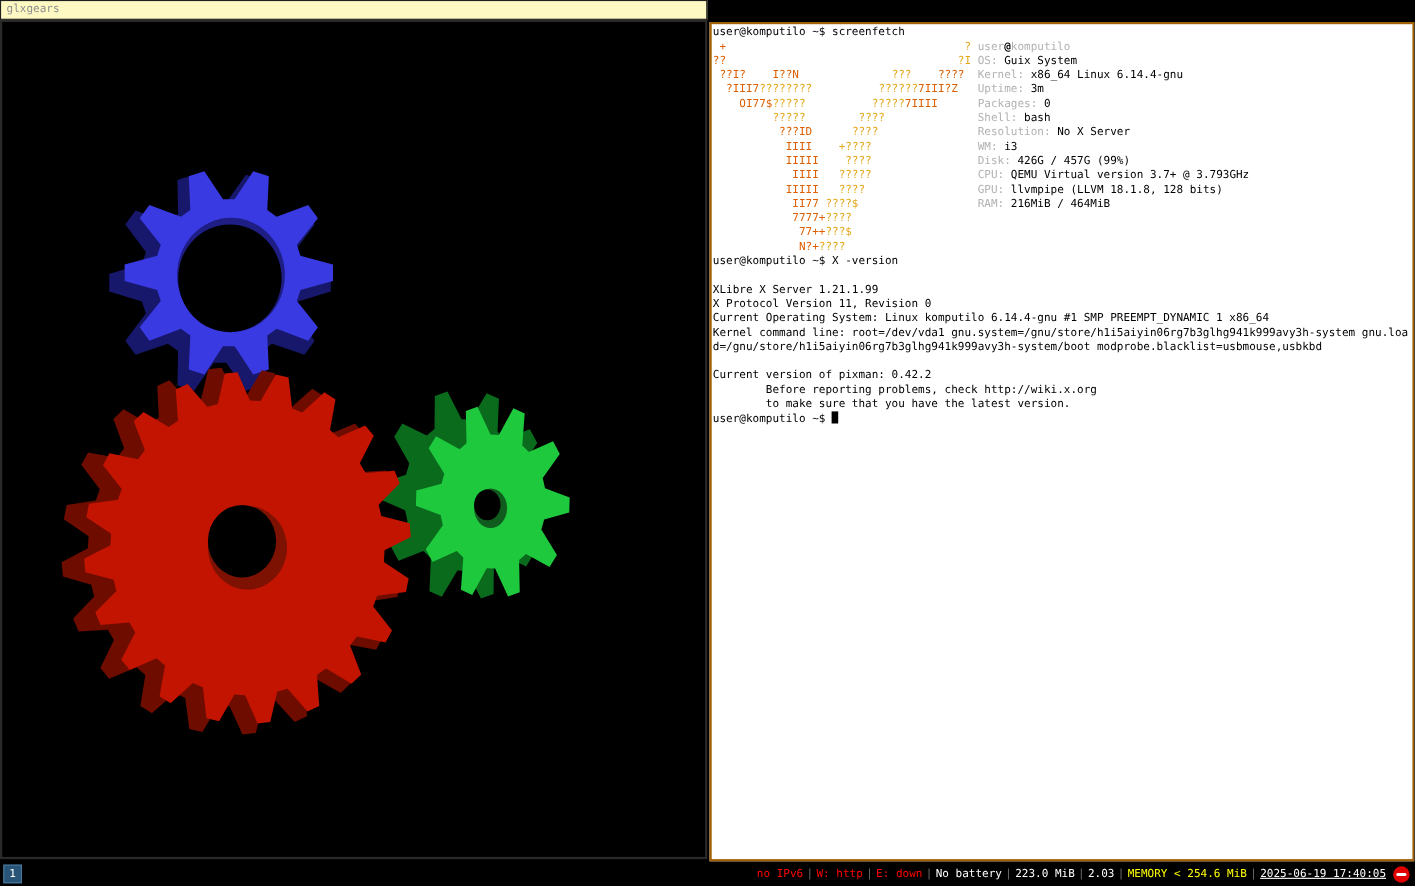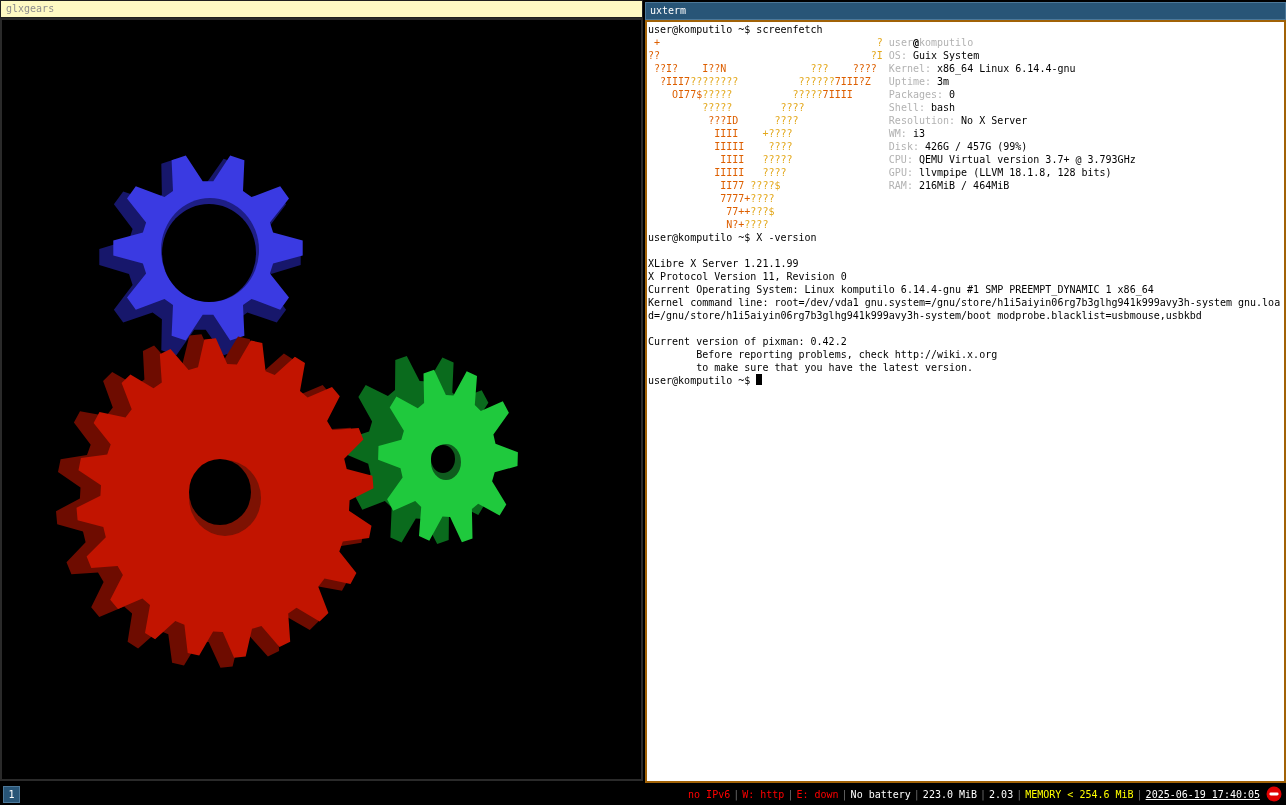--- a/index.html
+++ b/index.html
@@ -40,21 +40,21 @@
   
   #bar {
     position:absolute; left:0; right:0; bottom:0; height:21px; background:#000;
     display:flex; align-items:center; justify-content:space-between;
   }
   .ws-btn {
     margin-left:3px; min-width:17px; height:17px; background:#285577;
     border:1px solid #4c7899; color:#fff; font-size:10px; line-height:15px;
     text-align:center; padding:0 4px;
   }
-  #bar-right { display:flex; margin-right:4px; }
+  #bar-right { display:flex; align-items:center; margin-right:4px; }
   .st-item { font-size:10px; line-height:17px; white-space:pre; }
   .st-sep { font-size:10px; line-height:17px; margin:0 3px; }
   .tray { width:16px; height:16px; margin-left:6px; }
   svg { display:block; }
 </style>
 </head>
 <body>
 
 <div class="screen">
 
@@ -74,23 +74,20 @@
           <ellipse cx="443" cy="461" rx="12" ry="14" fill="#000000"></ellipse>
           <path d="M336.4,461.8L355.5,441.8L350.6,429.8L324.0,431.4L318.4,422.1L330.8,396.8L322.7,387.0L297.9,397.4L289.9,390.4L294.4,362.2L283.9,355.5L263.3,373.7L253.7,369.7L249.9,341.3L238.0,338.5L223.6,362.6L213.3,362.0L201.5,336.3L189.4,337.6L182.6,365.3L172.7,368.2L154.1,347.6L142.9,352.9L144.4,381.5L135.8,387.5L112.2,374.1L103.1,382.9L112.8,409.6L106.3,418.1L80.0,413.3L73.9,424.6L90.7,446.8L87.0,457.1L60.6,461.2L58.0,474.0L80.5,489.5L79.9,500.5L56.0,513.2L57.2,526.2L83.0,533.5L85.6,544.2L66.5,564.2L71.4,576.2L98.0,574.6L103.6,583.9L91.2,609.2L99.3,619.0L124.1,608.6L132.1,615.6L127.6,643.8L138.1,650.5L158.7,632.3L168.3,636.3L172.1,664.7L184.0,667.5L198.4,643.4L208.7,644.0L220.5,669.7L232.6,668.4L239.4,640.7L249.3,637.8L267.9,658.4L279.1,653.1L277.6,624.5L286.2,618.5L309.8,631.9L318.9,623.1L309.2,596.4L315.7,587.9L342.0,592.7L348.1,581.4L331.3,559.2L335.0,548.9L361.4,544.8L364.0,532.0L341.5,516.5L342.1,505.5L366.0,492.8L364.8,479.8L339.0,472.5Z" fill="#6e0c00"></path>
           <path d="M344.2,460.8L363.4,441.4L358.7,429.9L332.4,432.0L327.1,423.1L339.8,398.2L332.0,388.9L307.6,399.6L300.0,393.0L305.0,365.1L294.9,358.7L274.7,377.1L265.6,373.3L262.3,345.1L250.8,342.4L236.9,366.6L227.2,366.0L215.9,340.3L204.3,341.6L198.0,369.2L188.6,371.9L170.5,351.1L159.8,356.2L161.8,384.5L153.5,390.2L130.4,376.5L121.6,384.9L131.7,411.2L125.5,419.4L99.5,414.0L93.6,424.9L110.7,446.6L107.2,456.4L80.9,459.9L78.5,472.2L101.0,487.2L100.4,497.7L76.5,509.8L77.6,522.3L103.3,529.0L105.8,539.2L86.6,558.6L91.3,570.1L117.6,568.0L122.9,576.9L110.2,601.8L118.0,611.1L142.4,600.4L150.0,607.0L145.0,634.9L155.1,641.3L175.3,622.9L184.4,626.7L187.7,654.9L199.2,657.6L213.1,633.4L222.8,634.0L234.1,659.7L245.7,658.4L252.0,630.8L261.4,628.1L279.5,648.9L290.2,643.8L288.2,615.5L296.5,609.8L319.6,623.5L328.4,615.1L318.3,588.8L324.5,580.6L350.5,586.0L356.4,575.1L339.3,553.4L342.8,543.6L369.1,540.1L371.5,527.8L349.0,512.8L349.6,502.3L373.5,490.2L372.4,477.7L346.7,471.0Z" fill="#c21400"></path>
           <ellipse cx="225" cy="500" rx="36" ry="38" fill="#7d1203"></ellipse>
           <ellipse cx="220" cy="494" rx="31" ry="33" fill="#000000"></ellipse>
         </svg>
     </div>
   </div>
 
   <div class="window" id="win-ux">
-    <div class="titlebar">
-      <span>uxterm</span>
-    </div>
     <div class="content">
       <div id="term">
           <div class="tline"><span class="c-k">user@komputilo ~$ screenfetch</span></div>
           <div class="tline"><span class="c-o"> +</span><span class="c-y">                                    ?</span><span class="c-k"> </span><span class="c-g">user</span><span class="c-b">@</span><span class="c-g">komputilo</span></div>
           <div class="tline"><span class="c-o">??</span><span class="c-y">                                   ?I</span><span class="c-k"> </span><span class="c-g">OS: </span><span class="c-k">Guix System</span></div>
           <div class="tline"><span class="c-o"> ??I?    I??N</span><span class="c-y">              ???</span><span class="c-o">    ????</span><span class="c-k">  </span><span class="c-g">Kernel: </span><span class="c-k">x86_64 Linux 6.14.4-gnu</span></div>
           <div class="tline"><span class="c-o">  ?III7</span><span class="c-y">????????          ??????</span><span class="c-o">7III?Z</span><span class="c-k">   </span><span class="c-g">Uptime: </span><span class="c-k">3m</span></div>
           <div class="tline"><span class="c-o">    OI77$</span><span class="c-y">?????          ?????</span><span class="c-o">7IIII</span><span class="c-k">      </span><span class="c-g">Packages: </span><span class="c-k">0</span></div>
           <div class="tline"><span class="c-y">         ?????</span><span class="c-y">        ????</span><span class="c-k">              </span><span class="c-g">Shell: </span><span class="c-k">bash</span></div>
           <div class="tline"><span class="c-o">          ???ID</span><span class="c-y">      ????</span><span class="c-k">               </span><span class="c-g">Resolution: </span><span class="c-k">No X Server</span></div>

